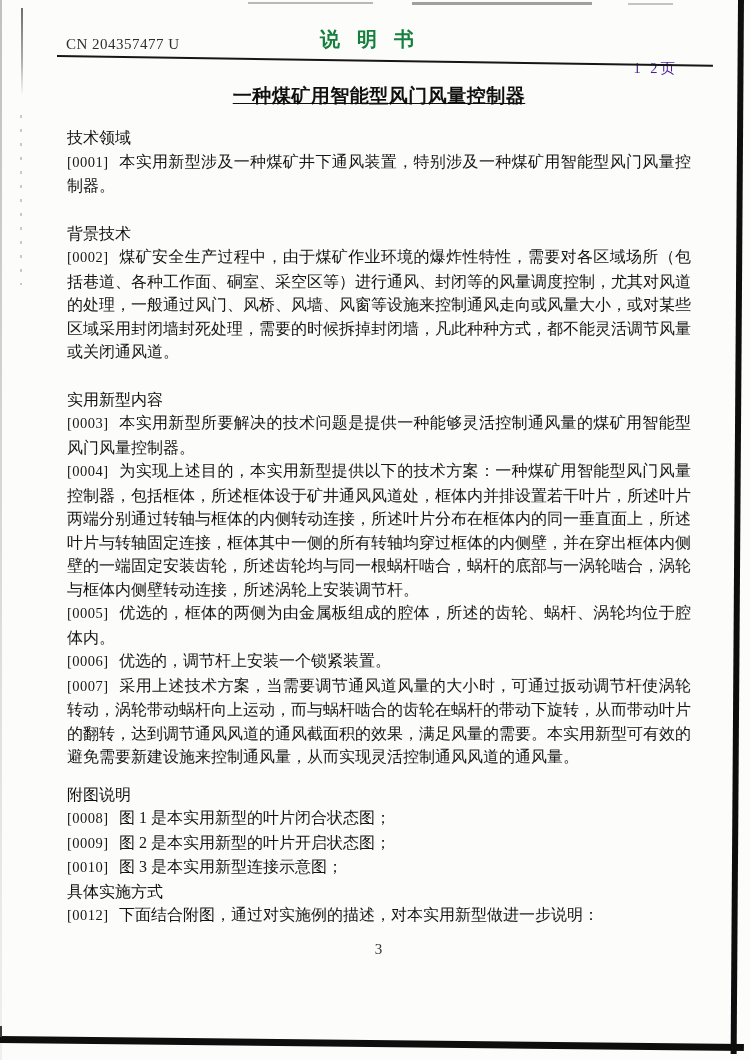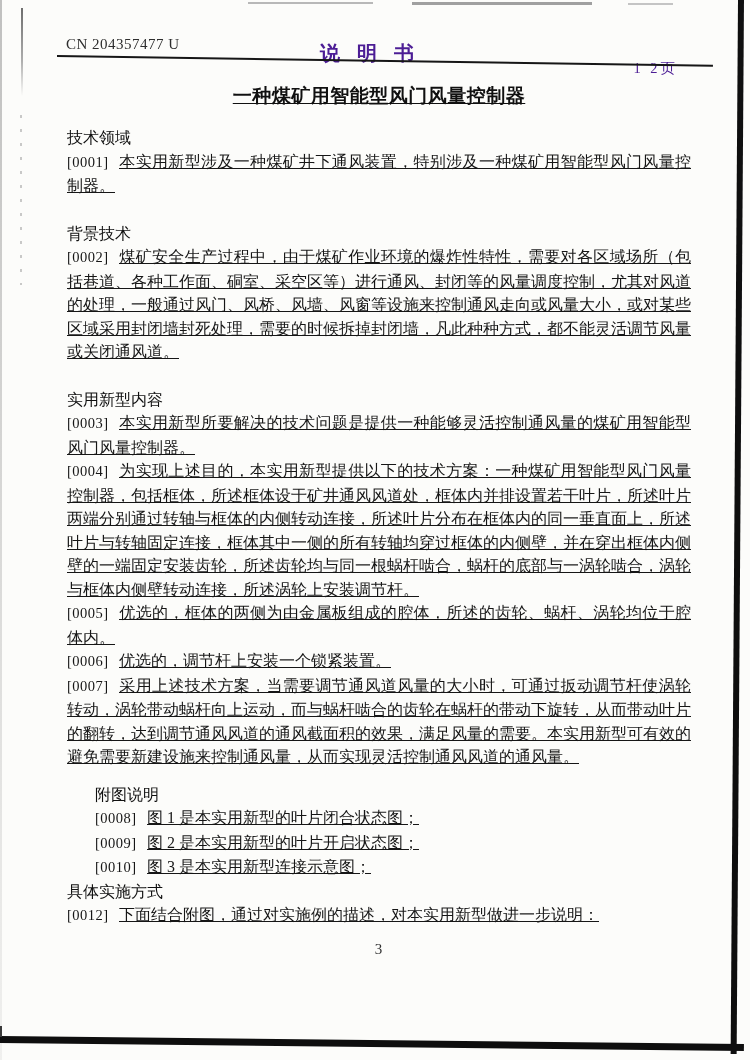--- a/index.html
+++ b/index.html
@@ -25,36 +25,36 @@
   .right-border { position:absolute; top:0; left:738px; width:6px; height:1054px;
                  background:var(--bar,#0e0e0e); transform:rotate(0.4deg); transform-origin:top left; }
   .bottom-bar  { position:absolute; top:1036px; left:0; width:744px; height:7px;
                  background:var(--bar,#0e0e0e); transform:rotate(0.62deg); transform-origin:left top; }
   .corner-tick { position:absolute; left:0; top:1026px; width:2px; height:11px; background:#3a3a3a; }
 
   
   .header { position:absolute; top:26px; left:0; right:15px; height:32px; }
   .doc-number { position:absolute; left:66px; top:10px; font-size:15px; letter-spacing:.5px; color:#2e2e2e; white-space:nowrap; }
   .doc-type { position:absolute; left:50%; transform:translateX(-50%); margin-left:8px; top:0;
-              font-size:20px; font-weight:700; letter-spacing:17px; white-space:nowrap; color:#4c1d95;margin-top:14px; }
+              font-size:20px; font-weight:700; letter-spacing:17px; white-space:nowrap; color:#15803d; }
   .page-marker { position:absolute; right:57px; top:13px; font-size:14.5px; letter-spacing:3px; color:#4c1d95; white-space:nowrap;margin-top:20px; }
   .header-rule { position:absolute; left:57px; top:55px; width:656px; height:2.4px;
                  background:#161616; transform:rotate(0.85deg); transform-origin:left center; }
 
   
   .content { position:absolute; top:84px; left:67px; width:624px; }
   .title { margin:0; text-align:center; font-size:19px; font-weight:700; letter-spacing:.5px; line-height:24px; color:#101010;text-decoration:underline; }
   .section { margin:0; }
   .s-tech    { margin-top:18px; }
   .s-bg      { margin-top:24px; }
   .s-content { margin-top:24px; }
-  .s-figs    { margin-top:14px;margin-left:28px; }
+  .s-figs    { margin-top:14px; }
   .s-impl    { }
   .heading { margin:0; font-size:16px; font-weight:400; line-height:23.5px; color:#101010; }
-  .para { margin:0; font-size:16px; line-height:23.5px; text-align:justify;text-decoration:underline; }
+  .para { margin:0; font-size:16px; line-height:23.5px; text-align:justify; }
   .pnum { display:inline-block; min-width:52px; font-size:14.5px; letter-spacing:.5px; }
   .page-num { margin-top:13px; text-align:center; font-size:15px; letter-spacing:1px; color:#333; }
 </style>
 </head>
 <body>
 
 <div class="page">
 
   <div class="left-edge"></div>
   <div class="left-scratch"></div>

